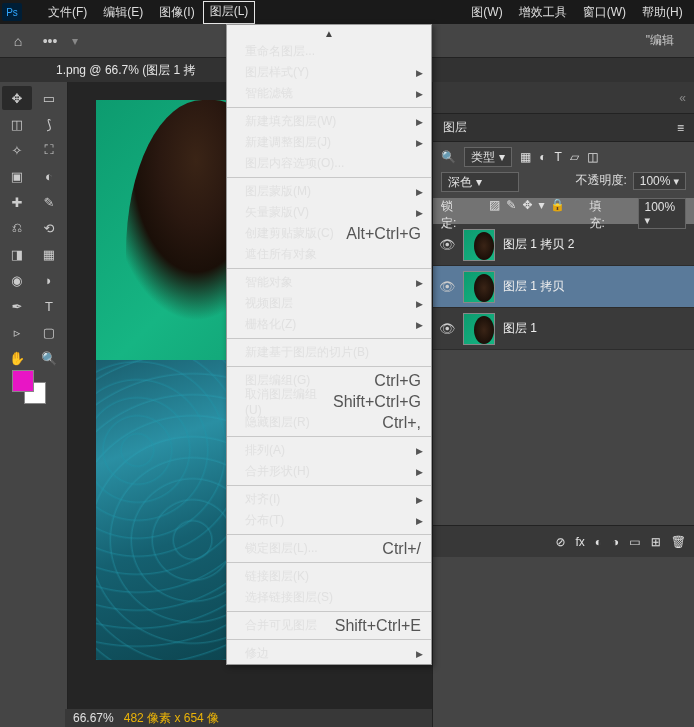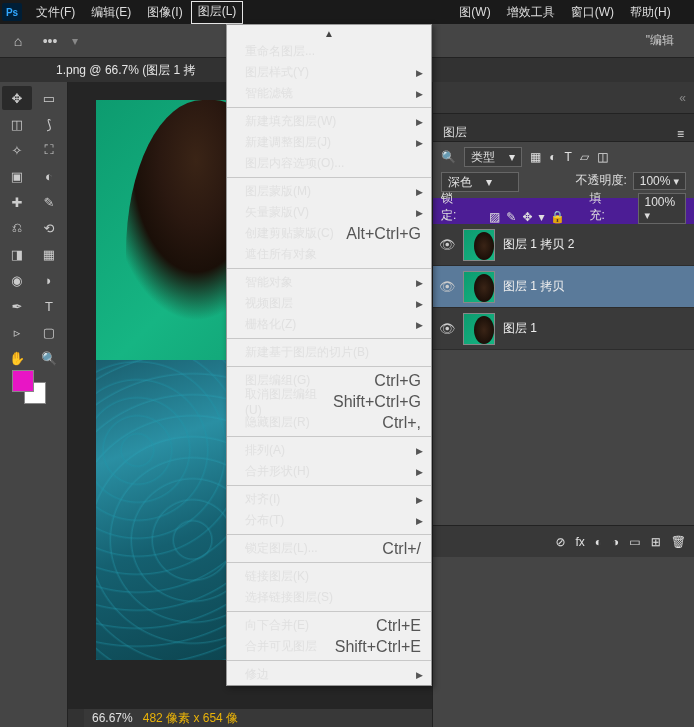--- a/index.html
+++ b/index.html
@@ -1,71 +1,71 @@
 <!DOCTYPE html>
 <html><head>
 <meta charset="utf-8">
 <style>
 *{margin:0;padding:0;box-sizing:border-box;font-family:"Microsoft YaHei",Arial,sans-serif;font-size:12px;color:#e0e0e0;user-select:none}
 body{background:#323232;width:694px;height:727px;overflow:hidden;position:relative}
 .menubar{height:24px;background:#1a1a1a;display:flex;align-items:center;padding:0 2px}
-.ps-icon{width:20px;height:18px;background:#001e36;color:#31a8ff;display:flex;align-items:center;justify-content:center;font-weight:bold;font-size:10px;border-radius:2px;margin-right:6px}
+.ps-icon{width:20px;height:18px;background:#001e36;color:#31a8ff;display:flex;align-items:center;justify-content:center;font-weight:normal;font-size:10px;border-radius:2px;margin-right:6px}
 .menu-item{padding:3px 8px;color:#ddd;cursor:pointer}
 .menu-item.hl{border:1px solid #e5e5e5;padding:1px 6px}
 .toolbar2{height:34px;background:#454545;border-bottom:1px solid #222;display:flex;align-items:center;padding:0 8px;gap:12px}
 .home-icon,.dots-icon{width:20px;height:20px;display:flex;align-items:center;justify-content:center;color:#ccc;font-size:14px}
 .toolbar2 .right-label{margin-left:auto;color:#ccc;padding-right:12px}
 .doc-tab{height:24px;background:#323232;display:flex;align-items:center;padding-left:56px;color:#e5e5e5}
 .left-tools{position:absolute;left:0;top:82px;width:68px;bottom:0;background:#454545;border-right:1px solid #222;display:flex;flex-wrap:wrap;padding:4px 2px;gap:2px;align-content:flex-start}
 .tool{width:30px;height:24px;display:flex;align-items:center;justify-content:center;color:#ccc;font-size:13px;border-radius:2px}
 .tool.sel{background:#2a2a2a}
 .swatch-fg{position:absolute;left:12px;top:370px;width:22px;height:22px;background:#e815c5;border:1px solid #888;z-index:2}
 .swatch-bg{position:absolute;left:24px;top:382px;width:22px;height:22px;background:#fff;border:1px solid #888}
 .canvas-area{position:absolute;left:68px;top:82px;right:262px;bottom:18px;background:#252525;overflow:hidden}
 .canvas-img{position:absolute;left:28px;top:18px;width:138px;height:560px;background:linear-gradient(135deg,#0d9b6f 0%,#16b583 40%,#0a8560 100%);overflow:hidden}
 .hair{position:absolute;top:0;left:30px;width:140px;height:280px;background:radial-gradient(ellipse 90px 160px at 70px 60px,#3a2416 0%,#2a1810 40%,#1a0f08 70%,transparent 100%);border-radius:60% 40% 50% 50%}
 .dress{position:absolute;top:260px;left:0;right:0;bottom:0;background:linear-gradient(160deg,#1a5f6f 0%,#2a8fa3 30%,#156070 60%,#0d4550 100%)}
 .dress::before{content:"";position:absolute;inset:0;background:repeating-radial-gradient(circle at 30% 30%,transparent 0,transparent 15px,rgba(30,150,170,0.4) 16px,transparent 18px),repeating-radial-gradient(circle at 70% 60%,transparent 0,transparent 18px,rgba(40,170,190,0.3) 19px,transparent 21px)}
-.status-bar{position:absolute;left:84px;right:262px;bottom:0;height:18px;background:#383838;display:flex;align-items:center;padding:8px 8px;color:#bbb;font-size:11px;gap:10px}
+.status-bar{position:absolute;left:65px;right:262px;bottom:0;height:18px;background:#383838;display:flex;align-items:center;padding:8px 8px;color:#bbb;font-size:11px;gap:10px}
 .dropdown{position:absolute;left:226px;top:24px;width:206px;background:#f0f0f0;border:1px solid #999;box-shadow:2px 2px 6px rgba(0,0,0,0.4);z-index:100}
 .dd-row{display:flex;align-items:center;height:21px;padding:0 10px 0 18px;color:#222;position:relative}
 .dd-row.disabled{color:#9a9a9a}
 .dd-row.submenu::after{content:"▶";position:absolute;right:8px;font-size:9px;color:#555}
 .dd-row .shortcut{margin-left:auto;color:#555;font-size:16px}
 .dd-sep{height:1px;background:#c8c8c8;margin:3px 0}
 .dd-row.highlight{background:#1a6fd8;color:#fff}
 .dd-row.boxed{outline:2px solid #d94f62;outline-offset:-1px}
 .dd-top-arrow{height:16px;display:flex;align-items:center;justify-content:center;color:#444;font-size:10px}
 .right-panels{position:absolute;right:0;top:82px;width:262px;bottom:0;background:#454545;border-left:1px solid #222}
 .panel-collapsed{height:32px;background:#383838;border-bottom:1px solid #222;display:flex;align-items:center;justify-content:flex-end;padding-right:8px}
-.panel-header{height:28px;background:#323232;display:flex;align-items:flex-end;padding:0 10px;border-bottom:1px solid #222}
+.panel-header{height:28px;background:#323232;display:flex;align-items:center;padding:0 10px;border-bottom:1px solid #222}
 .panel-header .tab{color:#ddd}
 .panel-header .controls{margin-left:auto;display:flex;gap:6px;color:#999;font-size:11px}
 .filter-row{height:30px;display:flex;align-items:center;padding:0 8px;gap:8px;background:#454545}
-.filter-select{height:20px;background:#3a3a3a;border:1px solid #666;color:#ccc;padding:0 6px;display:flex;align-items:center;gap:14px;font-size:11px}
+.filter-select{height:20px;background:#3a3a3a;border:1px solid #666;color:#ccc;padding:0 6px;display:flex;align-items:center;gap:4px;font-size:11px}
 .filter-icons{display:flex;gap:8px;color:#ccc;font-size:12px}
 .opacity-row{height:26px;display:flex;align-items:flex-start;padding:0 8px;gap:6px;background:#454545;font-size:11px}
 .val-box{background:#3a3a3a;border:1px solid #666;padding:1px 6px;color:#ddd;font-size:11px}
-.lock-row{height:26px;display:flex;align-items:flex-end;padding:0 8px;gap:24px;background:#4c1d95;font-size:11px}
+.lock-row{height:26px;display:flex;align-items:flex-start;padding:0 8px;gap:24px;background:#737373;font-size:11px}
 .lock-icons{display:flex;gap:6px;color:#ccc}
 .layers-list{background:#3a3a3a}
 .layer-row{height:42px;display:flex;align-items:center;padding:0 6px;gap:8px;border-bottom:1px solid #2c2c2c}
 .layer-row.selected{background:#5a7a9a}
 .eye{width:16px;color:#ccc;font-size:13px}
 .thumb{width:32px;height:32px;background:linear-gradient(135deg,#0d9b6f,#16b583);border:1px solid #888;position:relative;overflow:hidden}
 .thumb::after{content:"";position:absolute;top:2px;left:10px;width:20px;height:28px;background:radial-gradient(ellipse,#3a2416,#1a0f08 70%,transparent);border-radius:50%}
 .layer-name{color:#eee;font-size:12px}
 .panel-footer{position:absolute;bottom:170px;left:0;right:0;height:32px;background:#383838;border-top:1px solid #222;display:flex;align-items:center;justify-content:flex-end;padding:0 8px;gap:10px;color:#aaa;font-size:13px}
 </style>
 </head>
 <body>
 
 <div class="menubar">
   <div class="ps-icon">Ps</div>
-  <div id="menu-items" style="display: flex;">
+  <div id="menu-items" style="display: flex; margin-left: 12px;">
       <div class="menu-item">文件(F)</div>
       <div class="menu-item">编辑(E)</div>
       <div class="menu-item">图像(I)</div>
       <div class="menu-item hl">图层(L)</div>
       <div style="width: 208px;"></div>
       <div class="menu-item">图(W)</div>
       <div class="menu-item">增效工具</div>
       <div class="menu-item">窗口(W)</div>
       <div class="menu-item">帮助(H)</div>
     </div>
@@ -203,24 +203,20 @@
     </div>
     <div class="dd-sep"></div>
     <div class="dd-row disabled">
       <span>链接图层(K)</span>
     </div>
     <div class="dd-row disabled">
       <span>选择链接图层(S)</span>
     </div>
     <div class="dd-sep"></div>
     <div class="dd-row">
-      <span>向下合并(E)</span>
-      <span class="shortcut">Ctrl+E</span>
-    </div>
-    <div class="dd-row">
       <span>合并可见图层</span>
       <span class="shortcut">Shift+Ctrl+E</span>
     </div>
     <div class="dd-sep"></div>
     <div class="dd-row submenu">
       <span>修边</span>
     </div>
   </div>
 
 <div class="right-panels">

